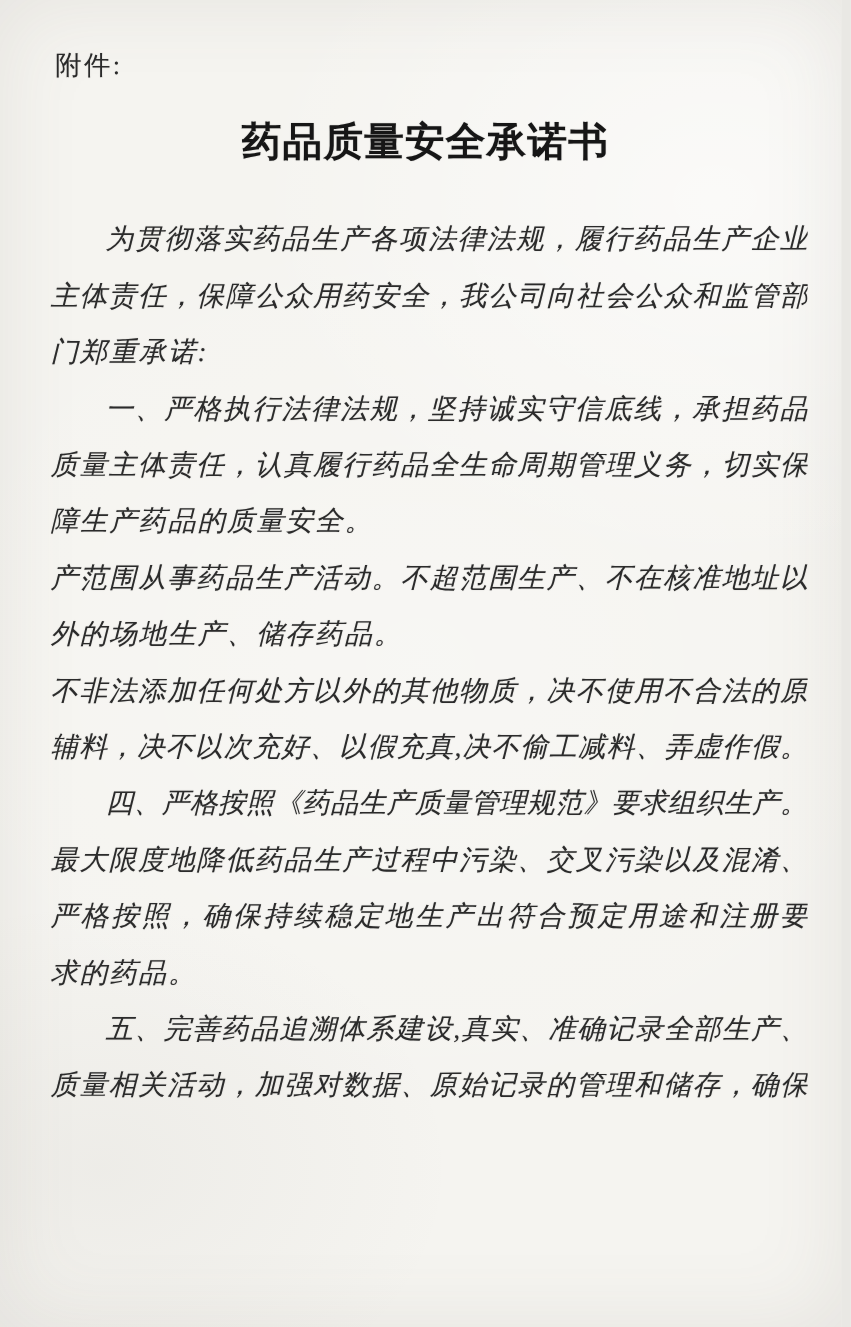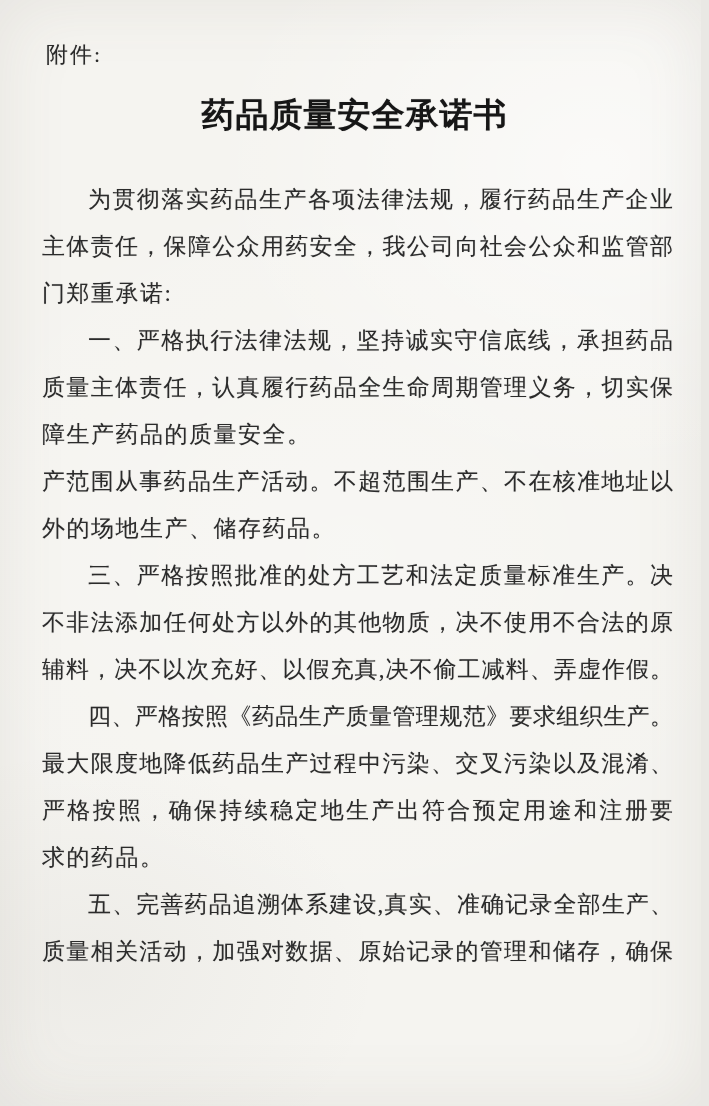--- a/index.html
+++ b/index.html
@@ -26,41 +26,42 @@
     left: 46px; top: 40px;
     font-size: 22px;
     letter-spacing: 2px;
     color: #2a2a2a;
     text-shadow: 0 0 1px rgba(40,40,40,0.25);
   }
   .doc-title {
     position: absolute;
     left: 0; top: 96px; width: 709px;
     text-align: center;
-    font-family: Liberation Mono, monospace;
+    font-family: Liberation Sans, sans-serif;
     font-weight: 700;
     font-size: 33px;
     line-height: 44px;
     letter-spacing: 1px;
     color: #161616;
     text-shadow: 0 0 1px rgba(20,20,20,0.3);
   }
   .doc-body {
     position: absolute;
     left: 42px; top: 176px;
     width: 631px;
     font-size: 23px;
     color: #2b2b2b;
     text-shadow: 0 0 1px rgba(45,45,45,0.28);
   }
   .text-line {
     height: 47px;
     line-height: 47px;
     white-space: normal;
     overflow: hidden;
+    font-style: italic;
   }
   .text-line.fill {
     text-align: justify;
     text-align-last: justify;
     -moz-text-align-last: justify;
   }
   .text-line.end {
     text-align: left;
     text-align-last: left;
     letter-spacing: 1.5px;
@@ -90,21 +91,20 @@
       <div class="text-line fill">质量主体责任，认真履行药品全生命周期管理义务，切实保</div>
       <div class="text-line end">障生产药品的质量安全。</div>
     </div>
 
     <div class="paragraph">
       <div class="text-line fill">产范围从事药品生产活动。不超范围生产、不在核准地址以</div>
       <div class="text-line end">外的场地生产、储存药品。</div>
     </div>
 
     <div class="paragraph">
-      <div class="text-line fill indent">三、严格按照批准的处方工艺和法定质量标准生产。决</div>
       <div class="text-line fill">不非法添加任何处方以外的其他物质，决不使用不合法的原</div>
       <div class="text-line fill">辅料，决不以次充好、以假充真,决不偷工减料、弄虚作假。</div>
     </div>
 
     <div class="paragraph">
       <div class="text-line fill indent">四、严格按照《药品生产质量管理规范》要求组织生产。</div>
       <div class="text-line fill">最大限度地降低药品生产过程中污染、交叉污染以及混淆、</div>
       <div class="text-line fill">严格按照，确保持续稳定地生产出符合预定用途和注册要</div>
       <div class="text-line end">求的药品。</div>
     </div>

